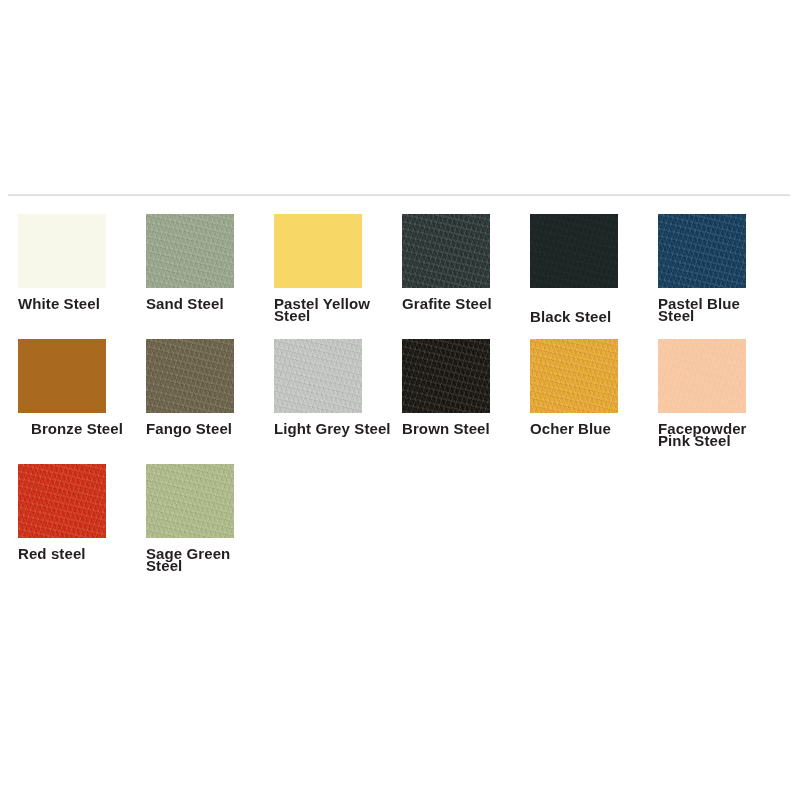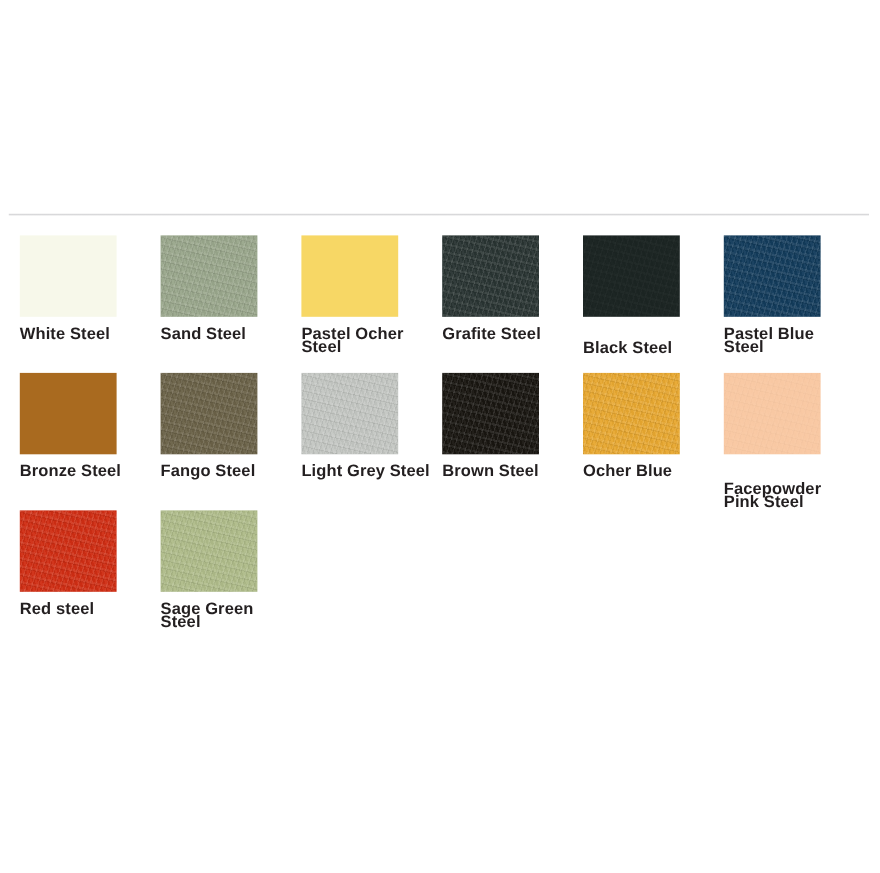--- a/index.html
+++ b/index.html
@@ -100,57 +100,57 @@
       <div class="swatch-cell">
         <div class="swatch-chip smooth" title="White Steel" style="background: rgb(247, 248, 234);"></div>
         <div class="swatch-label" style="color: rgb(35, 31, 32);">White Steel</div>
       </div>
       <div class="swatch-cell">
         <div class="swatch-chip" title="Sand Steel" style="background: rgb(154, 167, 140);"></div>
         <div class="swatch-label" style="color: rgb(35, 31, 32);">Sand Steel</div>
       </div>
       <div class="swatch-cell">
         <div class="swatch-chip smooth" title="Pastel Yellow Steel" style="background: rgb(247, 215, 101);"></div>
-        <div class="swatch-label" style="color: rgb(35, 31, 32);">Pastel Ocher Steel</div>
+        <div class="swatch-label" style="color: rgb(35, 31, 32);">Pastel Yellow Steel</div>
       </div>
       <div class="swatch-cell">
         <div class="swatch-chip" title="Grafite Steel" style="background: rgb(42, 53, 51);"></div>
         <div class="swatch-label" style="color: rgb(35, 31, 32);">Grafite Steel</div>
       </div>
       <div class="swatch-cell">
         <div class="swatch-chip flat" title="Black Steel" style="background: rgb(28, 37, 35);"></div>
         <div class="swatch-label" style="color: rgb(35, 31, 32); margin-top: 13px;">Black Steel</div>
       </div>
       <div class="swatch-cell">
         <div class="swatch-chip" title="Ocean Blue Steel" style="background: rgb(19, 60, 92);"></div>
         <div class="swatch-label" style="color: rgb(35, 31, 32);">Pastel Blue Steel</div>
       </div>
       <div class="swatch-cell">
         <div class="swatch-chip smooth" title="Bronze Steel" style="background: rgb(169, 106, 31);"></div>
-        <div class="swatch-label" style="color: rgb(35, 31, 32);">Bronze Steel</div>
+        <div class="swatch-label" style="color: rgb(35, 31, 32); text-align: center;">Bronze Steel</div>
       </div>
       <div class="swatch-cell">
         <div class="swatch-chip" title="Fango Steel" style="background: rgb(107, 98, 72);"></div>
         <div class="swatch-label" style="color: rgb(35, 31, 32);">Fango Steel</div>
       </div>
       <div class="swatch-cell">
         <div class="swatch-chip" title="Light Grey Steel" style="background: rgb(196, 199, 195);"></div>
         <div class="swatch-label" style="color: rgb(35, 31, 32);">Light Grey Steel</div>
       </div>
       <div class="swatch-cell">
         <div class="swatch-chip" title="Brown Steel" style="background: rgb(25, 22, 17);"></div>
         <div class="swatch-label" style="color: rgb(35, 31, 32);">Brown Steel</div>
       </div>
       <div class="swatch-cell">
         <div class="swatch-chip" title="Ocher Steel" style="background: rgb(232, 168, 49);"></div>
         <div class="swatch-label" style="color: rgb(35, 31, 32);">Ocher Blue</div>
       </div>
       <div class="swatch-cell">
         <div class="swatch-chip flat" title="Facepowder Pink Steel" style="background: rgb(249, 201, 164);"></div>
-        <div class="swatch-label" style="color: rgb(35, 31, 32); margin-top: 16px;">Facepowder Pink Steel</div>
+        <div class="swatch-label" style="color: rgb(35, 31, 32);">Facepowder Pink Steel</div>
       </div>
       <div class="swatch-cell">
         <div class="swatch-chip" title="Red steel" style="background: rgb(208, 46, 20);"></div>
         <div class="swatch-label" style="color: rgb(35, 31, 32);">Red steel</div>
       </div>
       <div class="swatch-cell">
         <div class="swatch-chip" title="Sage Green Steel" style="background: rgb(175, 188, 138);"></div>
         <div class="swatch-label" style="color: rgb(35, 31, 32);">Sage Green Steel</div>
       </div>
     </div>

